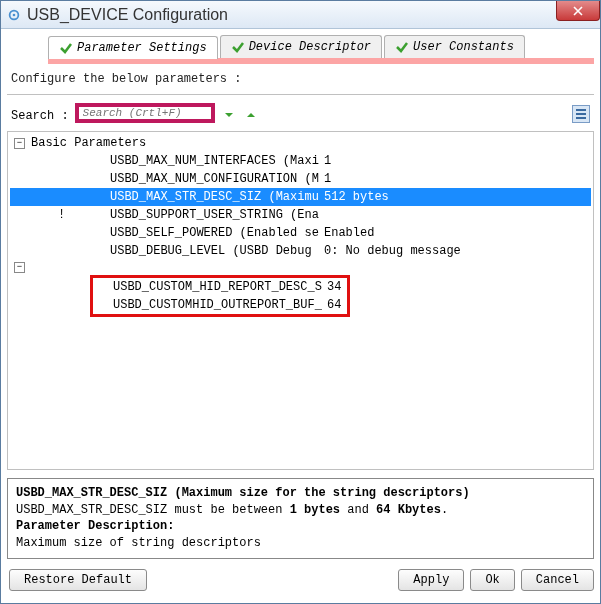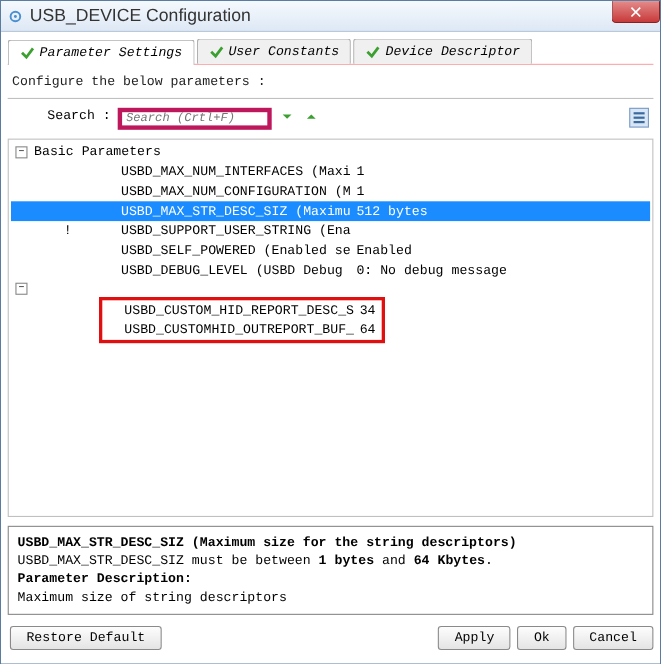--- a/index.html
+++ b/index.html
@@ -5,27 +5,27 @@
 * { box-sizing: border-box; margin: 0; padding: 0; }
 body { font-family: Tahoma, sans-serif; font-size: 11px; background: #d8e4f0; width: 601px; height: 604px; overflow: hidden; }
 .window { width: 601px; height: 604px; border: 1px solid #5a7ca0; background: #fff; display: flex; flex-direction: column; }
 .titlebar { height: 28px; background: linear-gradient(#f5f9fd, #dde8f5); border-bottom: 1px solid #b0c4d8; display: flex; align-items: center; padding: 0 6px; position: relative; }
 .titlebar-icon { width: 14px; height: 14px; margin-right: 6px; display: inline-block; }
 .titlebar-icon svg { width: 14px; height: 14px; }
 .titlebar-text { font-size: 16px; color: #333; }
 .close-btn { position: absolute; right: 0; top: 0; width: 44px; height: 20px; background: linear-gradient(#e48b8b, #c83a3a); border: 1px solid #8a2020; border-top: none; border-radius: 0 0 4px 4px; color: #fff; text-align: center; cursor: pointer; display:flex; align-items:center; justify-content:center;}
 .close-btn svg { width: 10px; height: 10px; }
 .content { flex: 1; padding: 6px; display: flex; flex-direction: column; background: #fff; }
-.tabs { display: flex; border-bottom: 1px solid #fca5a5; }
+.tabs { display: flex; border-bottom: 6px solid #fca5a5; margin-left: 41px; }
 .tab { padding: 4px 10px; border: 1px solid #b0b0b0; border-bottom: none; background: #f0f0f0; margin-right: 2px; display: flex; align-items: center; border-radius: 3px 3px 0 0; cursor: pointer; font-style: italic; font-family: "Courier New", monospace; font-size: 12px;}
 .tab.active { background: #fff; position: relative; top: 1px; }
 .check-icon { width: 14px; height: 14px; margin-right: 4px; display: inline-flex; }
 .check-icon svg { width: 14px; height: 14px; }
 .config-note { padding: 8px 4px; font-family: "Courier New", monospace; font-size: 12px; color: #222; border-bottom: 1px solid #c0c0c0;}
-.search-row { display: flex; align-items: flex-start; padding: 8px 4px; margin-left: 32px; }
+.search-row { display: flex; align-items: flex-end; padding: 8px 4px; }
 .search-label { font-family: "Courier New", monospace; font-size: 12px; margin-right: 6px;}
 .search-input { width: 140px; height: 20px; border: 4px solid #be185d; padding: 2px 4px; font-family: "Courier New", monospace; font-style: italic; color: #888; font-size: 11px;}
 .arrow-btn { width: 16px; height: 16px; margin-left: 6px; cursor: pointer; display: inline-flex; align-items: center; justify-content: center;}
 .spacer { flex: 1; }
 .view-btn { width: 18px; height: 18px; border: 1px solid #7a9cc6; background: #d8e6f5; cursor: pointer; display:flex; align-items:center; justify-content:center;}
 .params-area { flex: 1; border: 1px solid #c0c0c0; overflow: auto; padding: 2px; font-family: "Courier New", monospace; font-size: 12px; color: #000; background: #fff;}
 .group { display: flex; align-items: center; padding: 2px 4px; }
 .toggle { width: 11px; height: 11px; border: 1px solid #888; display: inline-flex; align-items: center; justify-content: center; margin-right: 6px; font-size: 9px; line-height: 1; cursor: pointer; background: #fff;}
 .row { display: flex; padding: 2px 0 2px 100px; align-items: center; height: 18px;}
 .row.selected { background: #1a8cff; color: #fff; }
@@ -69,29 +69,29 @@
             </svg>
           </span>
         <span>Parameter Settings</span>
       </div>
       <div class="tab">
         <span class="check-icon">
             <svg viewBox="0 0 14 14">
               <path d="M2 7 L6 11 L12 3" fill="none" stroke="#3ca030" stroke-width="2.5"></path>
             </svg>
           </span>
-        <span>User Constants</span>
+        <span>Device Descriptor</span>
       </div>
       <div class="tab">
         <span class="check-icon">
             <svg viewBox="0 0 14 14">
               <path d="M2 7 L6 11 L12 3" fill="none" stroke="#3ca030" stroke-width="2.5"></path>
             </svg>
           </span>
-        <span>Device Descriptor</span>
+        <span>User Constants</span>
       </div>
     </div>
 
     <div class="config-note">Configure the below parameters :</div>
 
     <div class="search-row">
       <span class="search-label">Search :</span>
       <input class="search-input" placeholder="Search (Crtl+F)" style="">
       <span class="arrow-btn">
           <svg width="12" height="12" viewBox="0 0 12 12">

